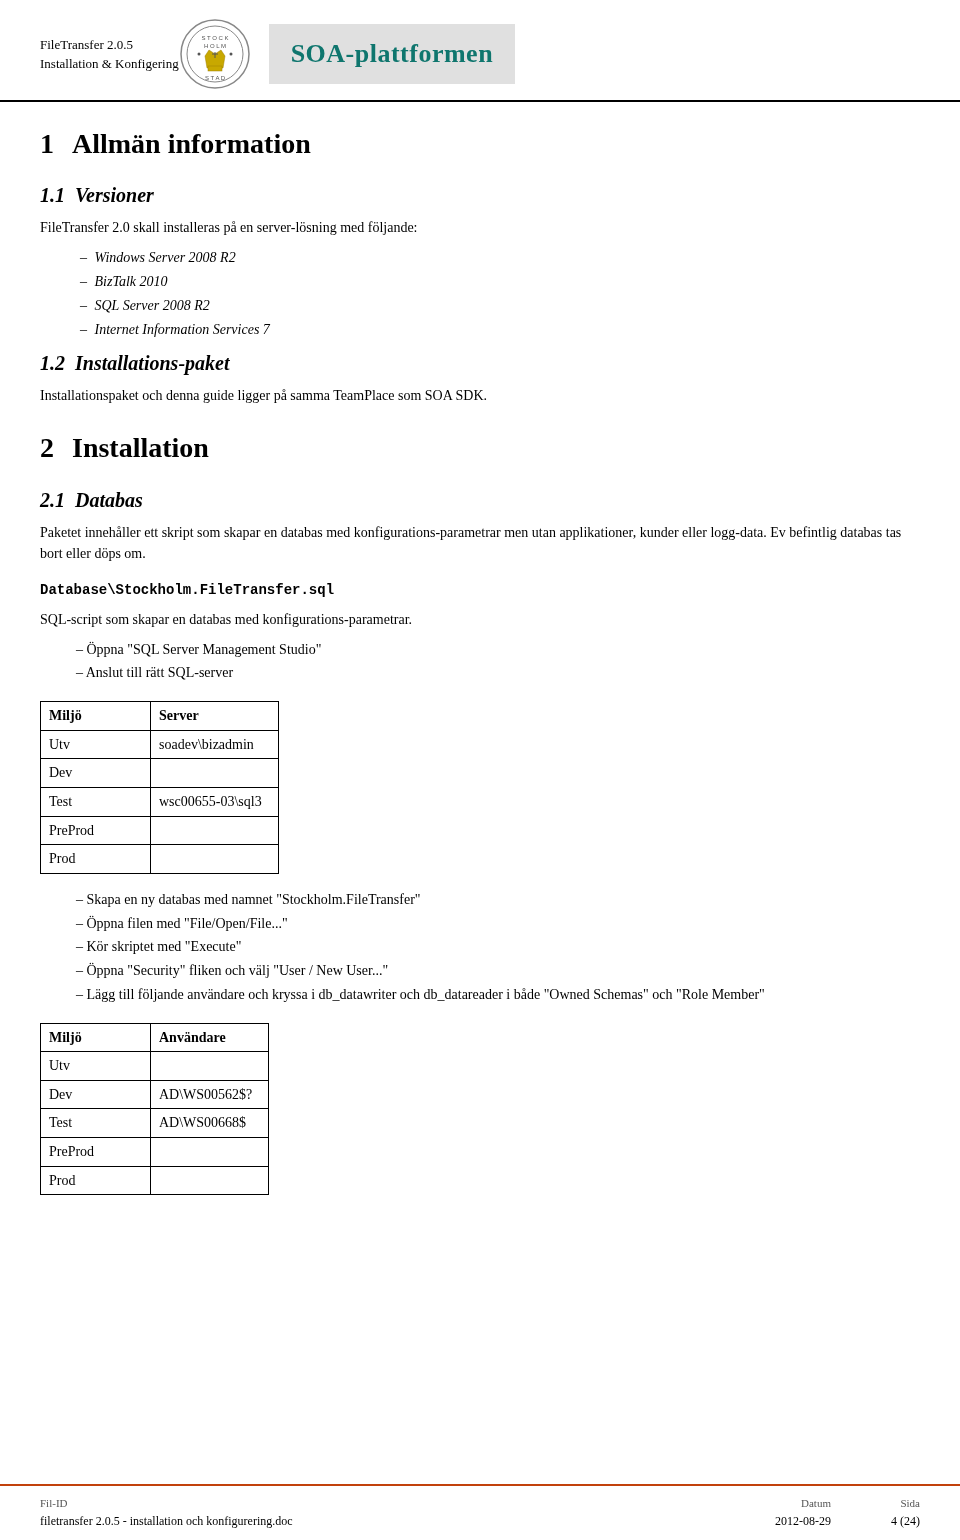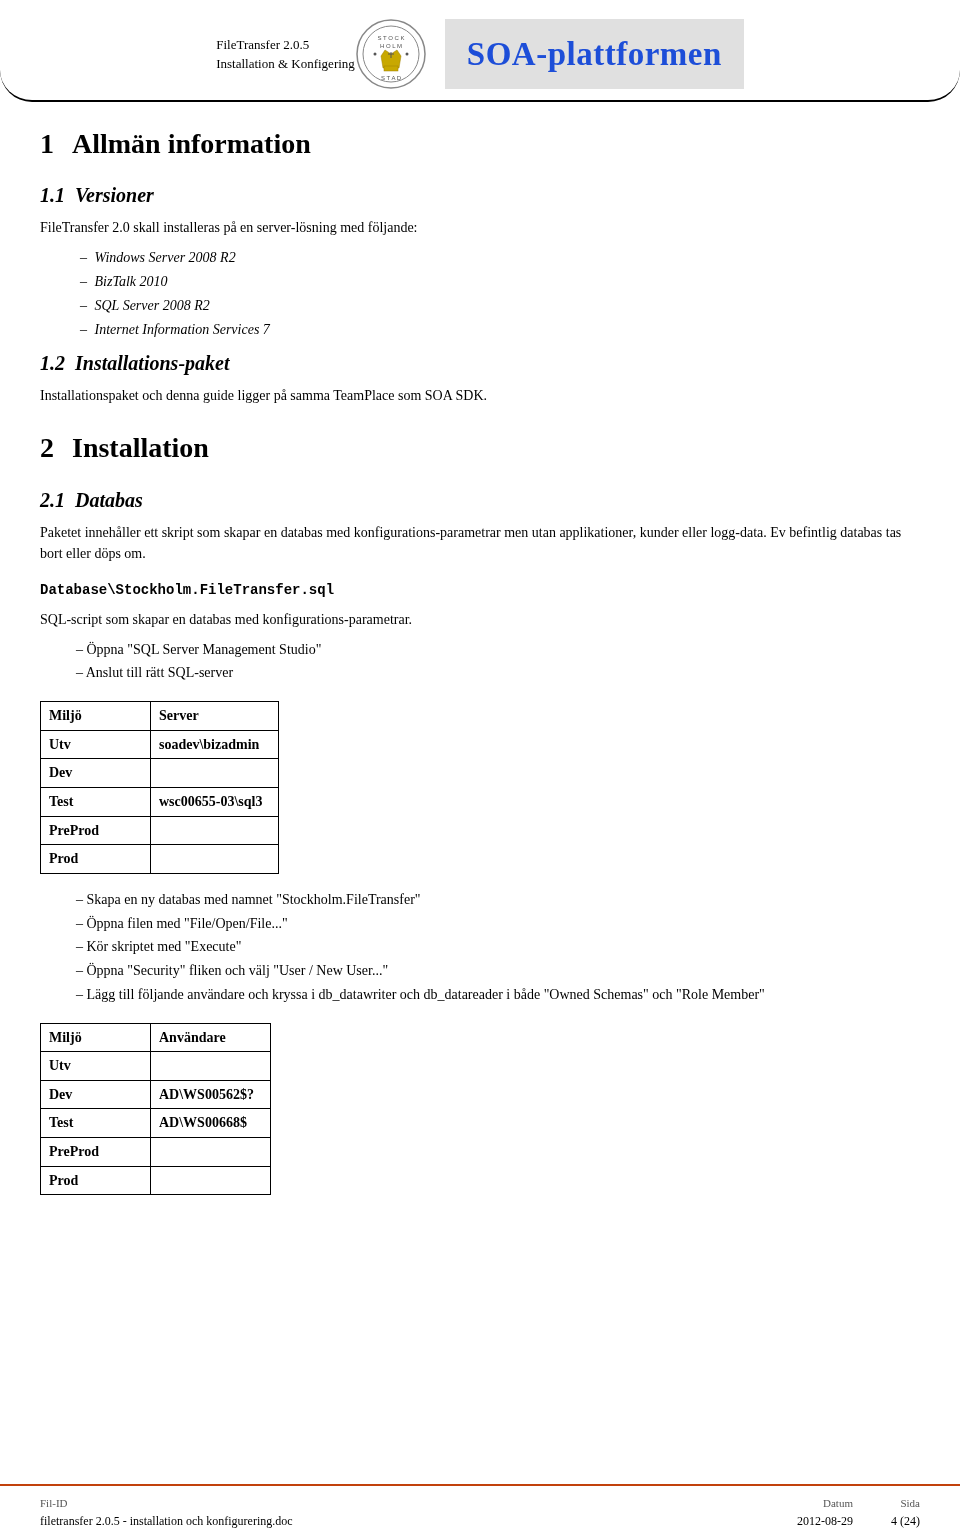--- a/index.html
+++ b/index.html
@@ -20,43 +20,42 @@
       background: #fff;
       display: flex;
       flex-direction: column;
       padding: 0;
     }
 
     
     .header {
       display: flex;
       align-items: center;
-      justify-content: center;
+      justify-content: flex-start;
       padding: 18px 40px 10px 40px;
       border-bottom: 2px solid #000;
-      border-radius: 32px;
     }
     .header-left {
       font-size: 13px;
       line-height: 1.5;
       color: #000;
     }
     .header-center {
       display: flex;
       align-items: center;
     }
     .header-logo {
       width: 72px;
       height: 72px;
       margin-right: 18px;
     }
     .header-right {
-      font-size: 33px;
-      font-weight: bold;
-      color: #1d4ed8;
+      font-size: 26px;
+      font-weight: bold;
+      color: #0f766e;
       background: #e0e0e0;
       padding: 12px 22px;
       letter-spacing: 0.5px;
     }
 
     
     .content {
       padding: 12px 40px 20px 40px;
       flex: 1;
     }
@@ -111,21 +110,20 @@
     .data-table {
       border-collapse: collapse;
       margin: 16px 0 14px 0;
       font-size: 14px;
     }
     .data-table th, .data-table td {
       border: 1px solid #000;
       padding: 4px 16px 4px 8px;
       min-width: 110px;
       text-align: left;
-      font-weight: bold;
     }
     .data-table th {
       font-weight: bold;
       background: #fff;
     }
 
     
     .code-text {
       font-family: 'Courier New', Courier, monospace;
       font-size: 14px;
@@ -143,21 +141,21 @@
       margin-top: auto;
     }
     .footer-left {}
     .footer-label {
       font-size: 11px;
       color: #555;
       margin-bottom: 2px;
     }
     .footer-right {
       display: flex;
-      gap: 38px;
+      gap: 60px;
       align-items: flex-end;
     }
     .footer-col {
       text-align: right;
     }
 
     .indent-list {
       margin-left: 36px;
       margin-bottom: 10px;
     }

